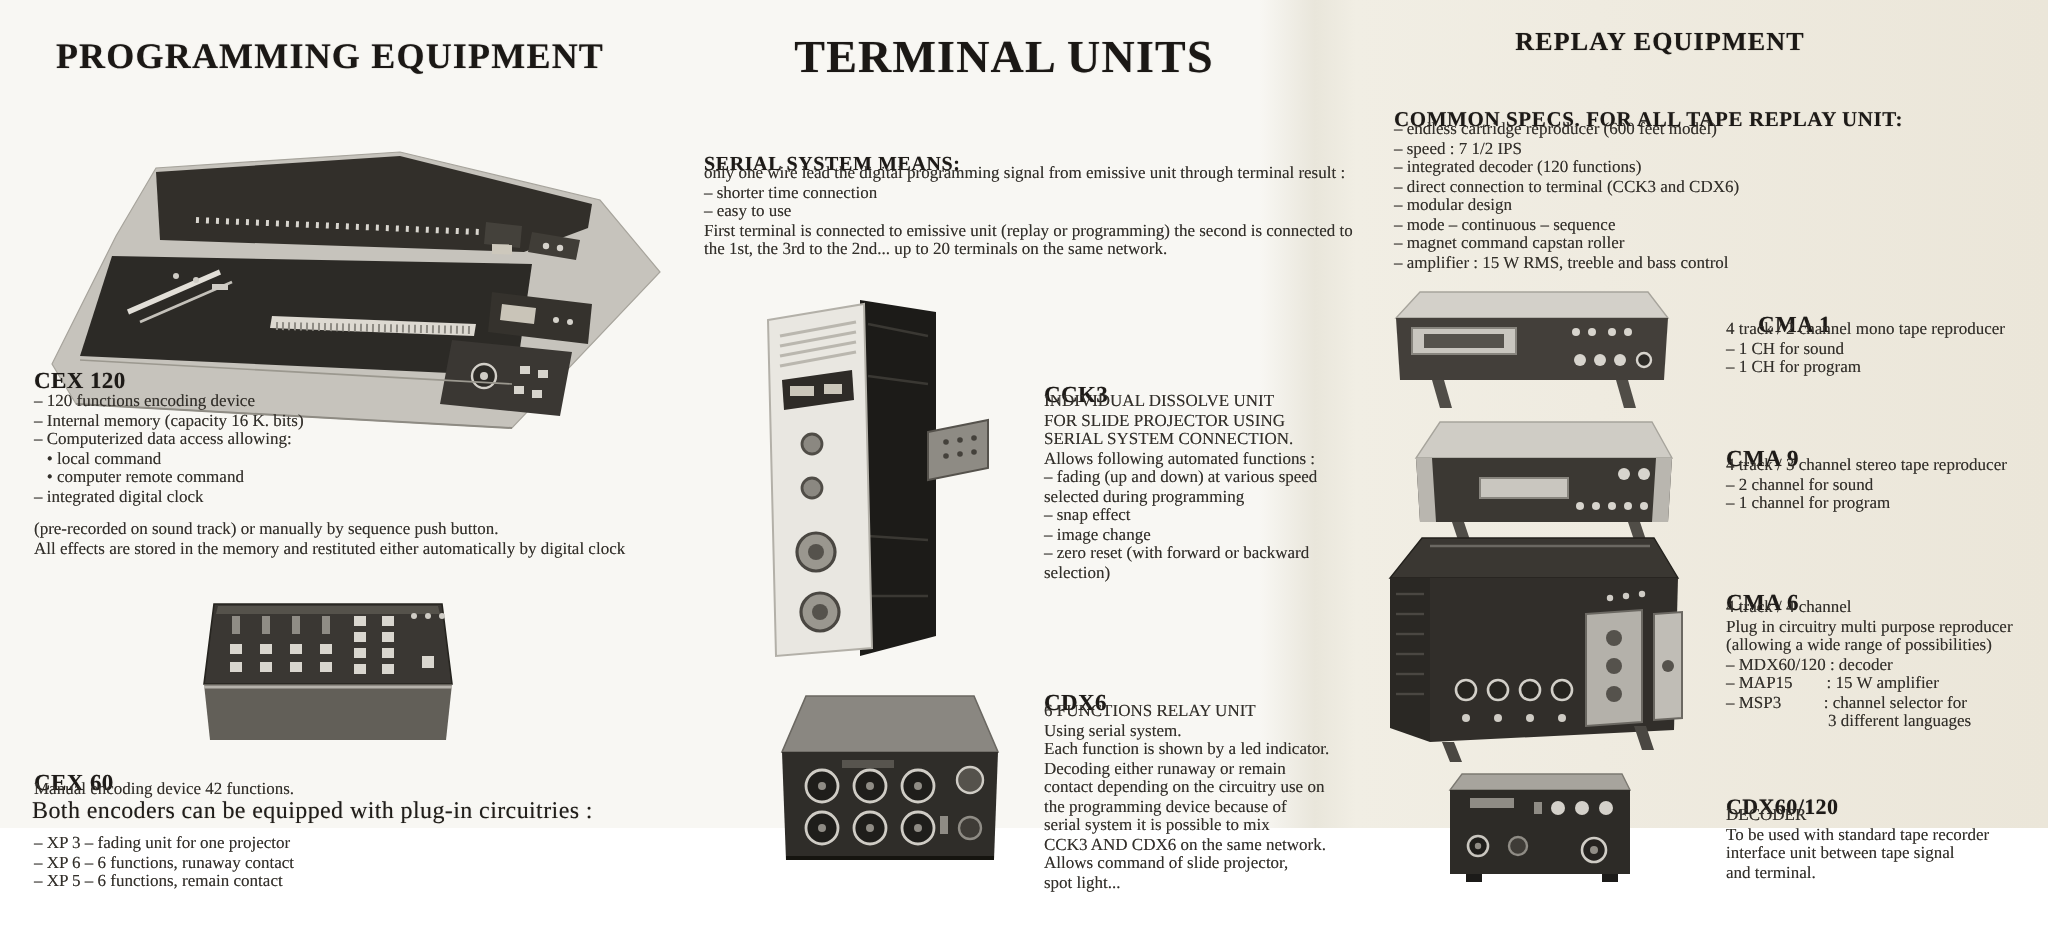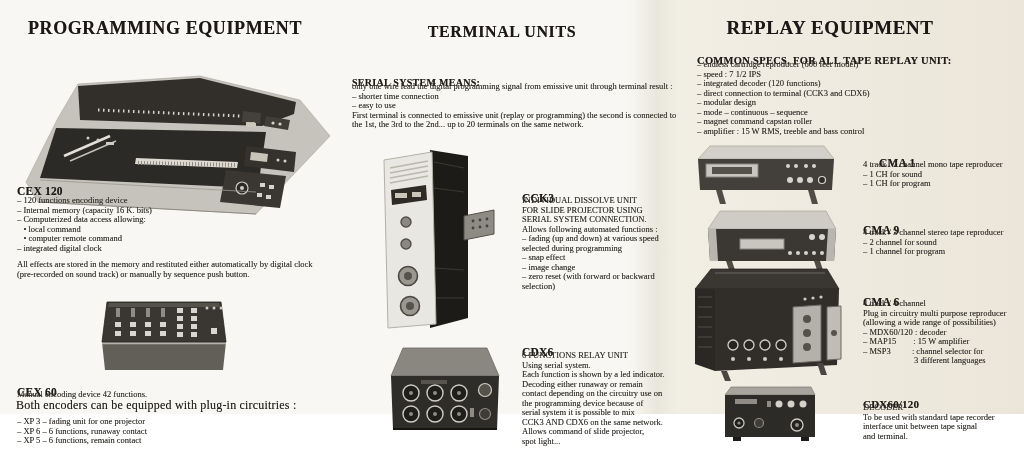--- a/index.html
+++ b/index.html
@@ -12,22 +12,22 @@
       #efebe0 78%, #ebe6d9 100%);
     font-family:"Liberation Serif", serif;
     color:#2f2b27;
   }
   .col-title {
     position:absolute; font-weight:bold; color:#1b1815;
     text-align:center; letter-spacing:0.6px;
     text-shadow:0 0 0.5px rgba(30,26,22,0.55);
   }
   #prog-title   { left:0px;   top:6px; width:330px; font-size:18px; }
-  #term-title   { left:340px; top:12px; width:324px; font-size:16px; }
-  #replay-title { left:700px; top:4px; width:260px; font-size:19px; }
+  #term-title   { left:340px; top:1px; width:324px; font-size:23px; }
+  #replay-title { left:700px; top:4px; width:260px; font-size:13px; }
 
   .prod-h {
     position:absolute; font-size:11.5px; font-weight:bold;
     color:#1d1a17; letter-spacing:0.2px;
     text-shadow:0 0 0.4px rgba(30,26,22,0.5);
   }
   .sub-h {
     position:absolute; font-size:10px; font-weight:bold;
     color:#1d1a17; letter-spacing:0.3px;
     text-shadow:0 0 0.4px rgba(30,26,22,0.5);
@@ -116,21 +116,21 @@
       <rect x="242" y="109" width="5" height="4" fill="#d7d4cd"></rect>
       <rect x="251" y="111" width="5" height="4" fill="#d7d4cd"></rect>
       <rect x="239" y="119" width="5" height="4" fill="#d7d4cd"></rect>
       <rect x="248" y="121" width="5" height="4" fill="#d7d4cd"></rect>
       <line x1="22" y1="106" x2="238" y2="118" stroke="#9b988f" stroke-width="0.8"></line>
       <line x1="20" y1="128" x2="238" y2="140" stroke="#8e8b83" stroke-width="1"></line>
     </svg>
 
     <h2 class="prod-h" id="cex120-h">CEX 120</h2>
     <div class="body-lines" id="cex120-features"><div>– 120 functions encoding device</div><div>– Internal memory (capacity 16 K. bits)</div><div>– Computerized data access allowing:</div><div>   • local command</div><div>   • computer remote command</div><div>– integrated digital clock</div></div>
-    <div class="body-lines" id="cex120-note"><div>All effects are stored in the memory and restituted either automatically by digital clock</div><div>(pre-recorded on sound track) or manually by sequence push button.</div></div>
+    <div class="body-lines" id="cex120-note"><div>(pre-recorded on sound track) or manually by sequence push button.</div><div>All effects are stored in the memory and restituted either automatically by digital clock</div></div>
 
     <svg class="photo" id="cex60-photo" width="140" height="78" viewBox="0 0 140 78">
       <polygon points="12,4 126,4 131,44 7,44" fill="#3a3733" stroke="#26241f" stroke-width="0.8"></polygon>
       <polygon points="14,5 124,5 125,9 13,9" fill="#55524b"></polygon>
       <polygon points="7,44 131,44 128,72 10,72" fill="#625f58"></polygon>
       <line x1="7" y1="45.5" x2="131" y2="45.5" stroke="#b5b2ab" stroke-width="1.4"></line>
       <g fill="#d9d6cf">
         <rect x="20" y="24" width="6" height="5"></rect>
           <rect x="20" y="33" width="6" height="5"></rect>
         <rect x="35" y="24" width="6" height="5"></rect>

